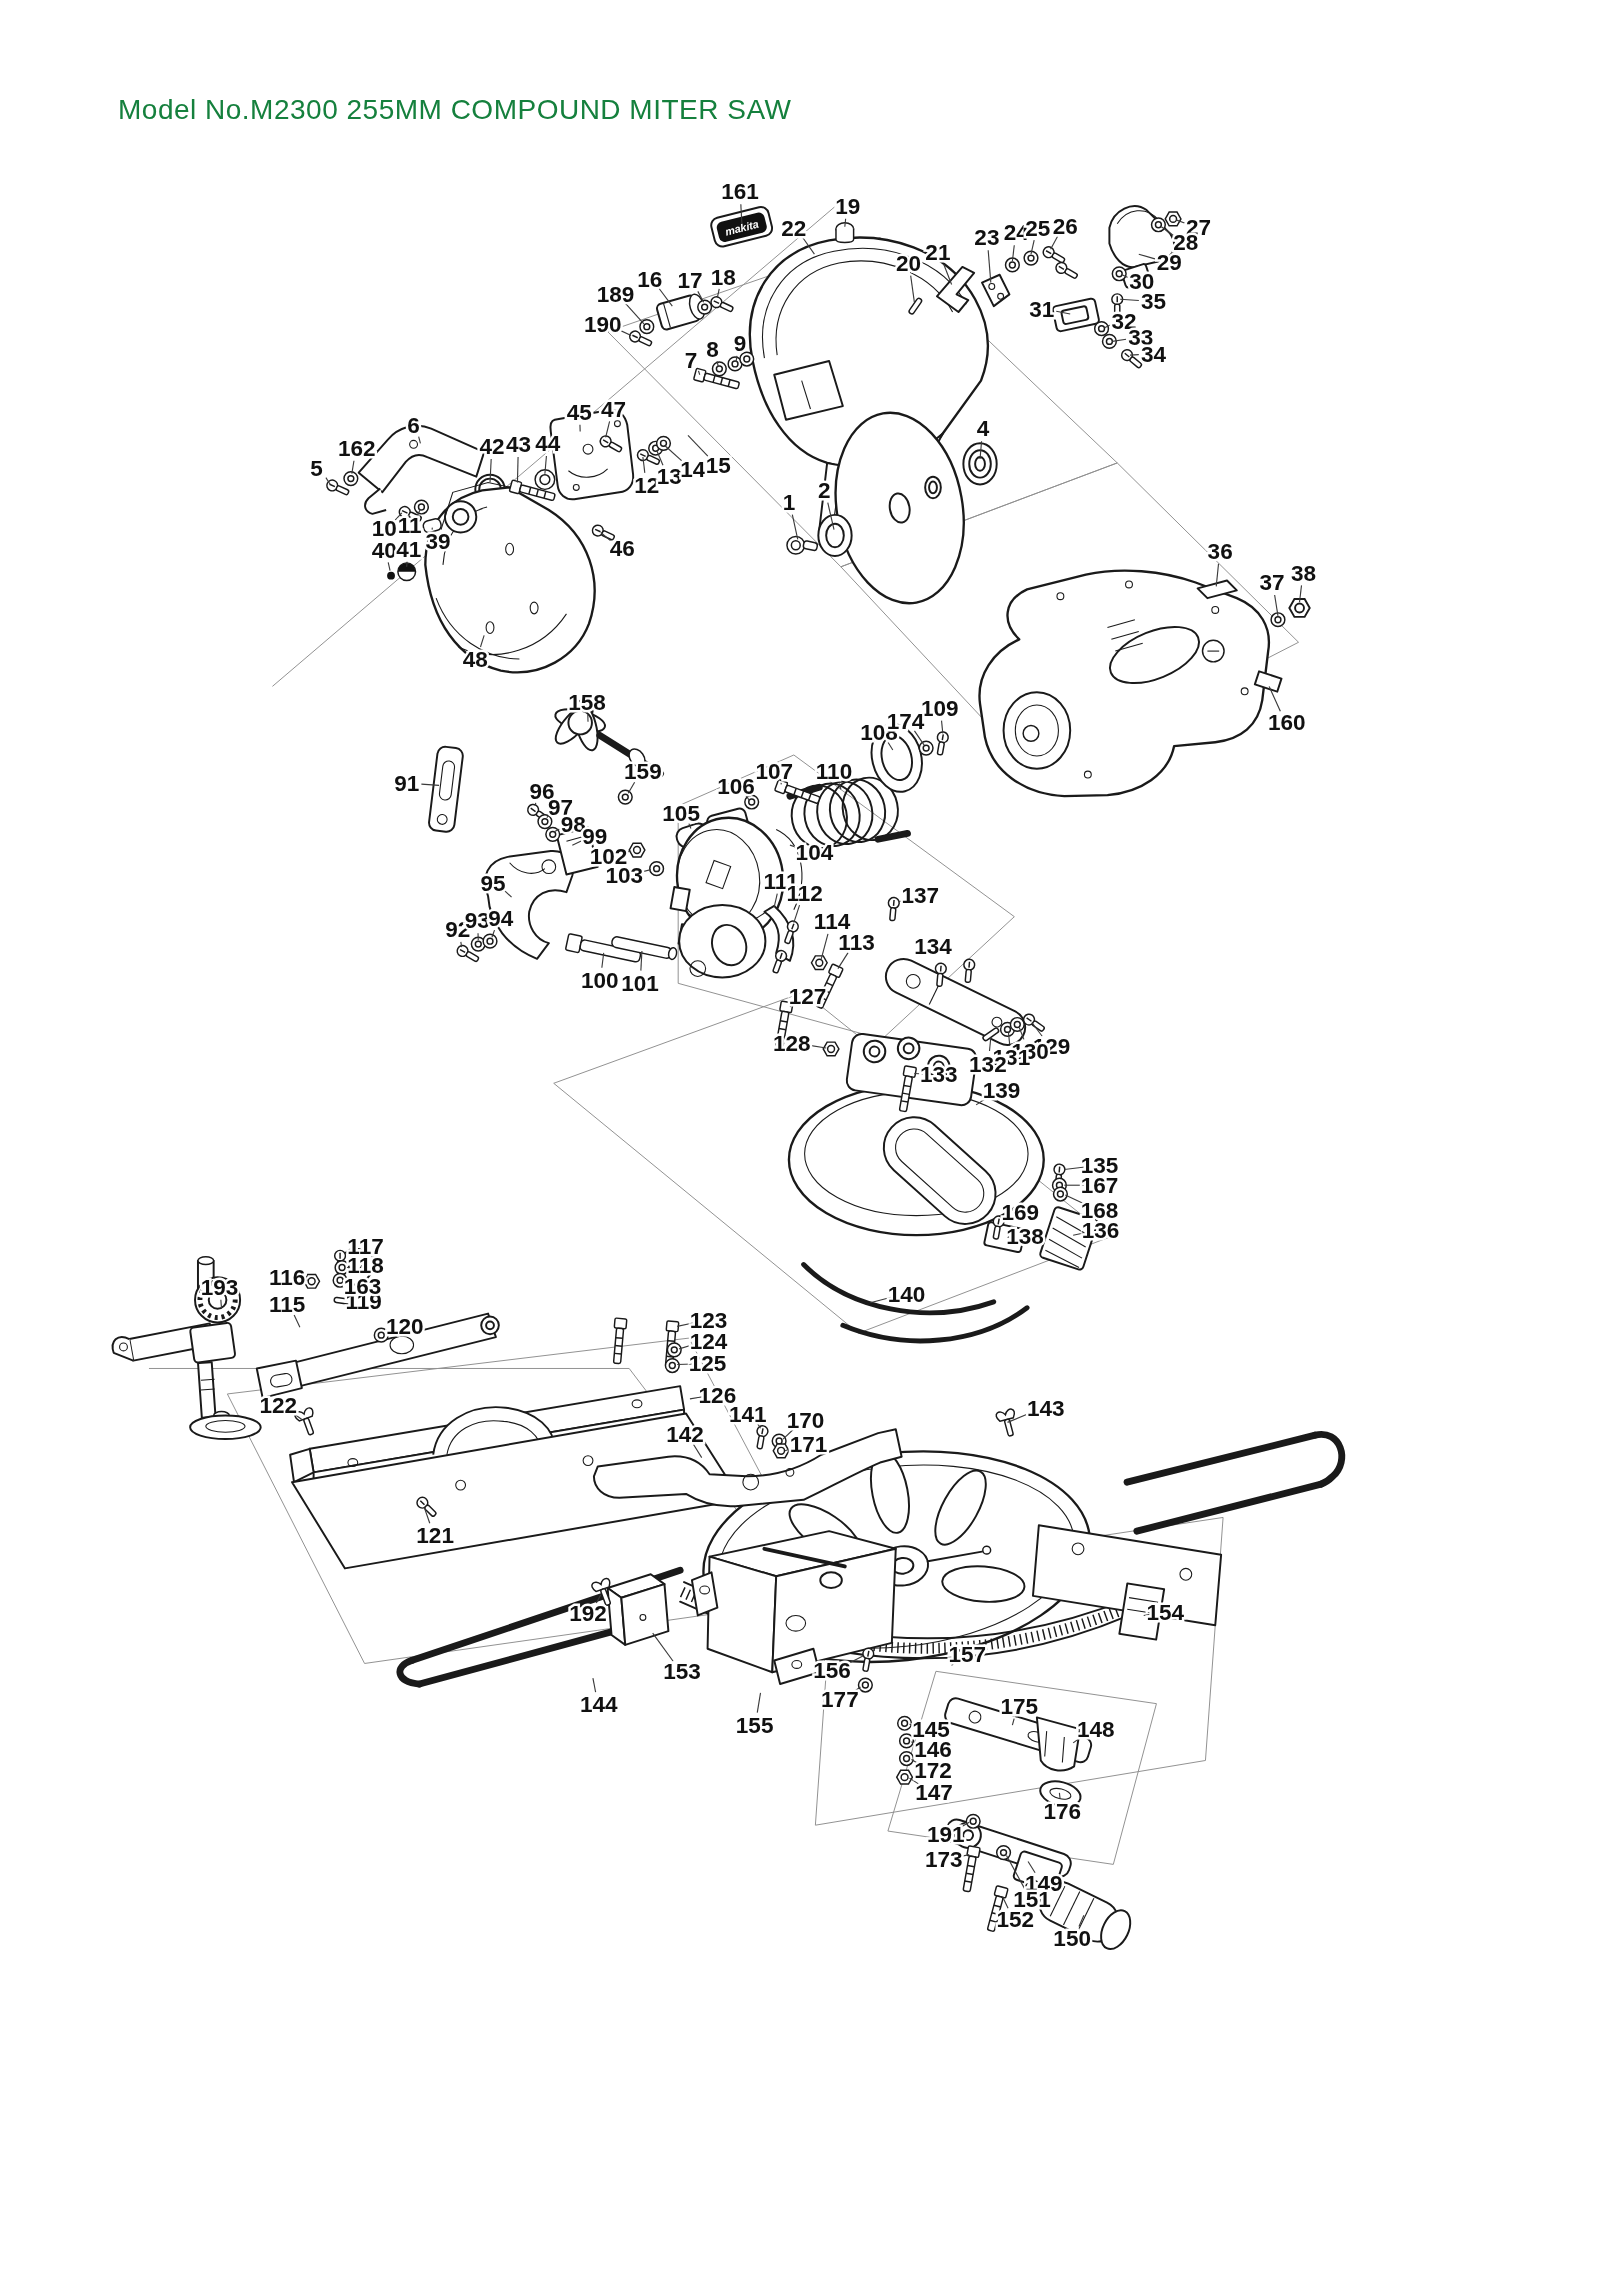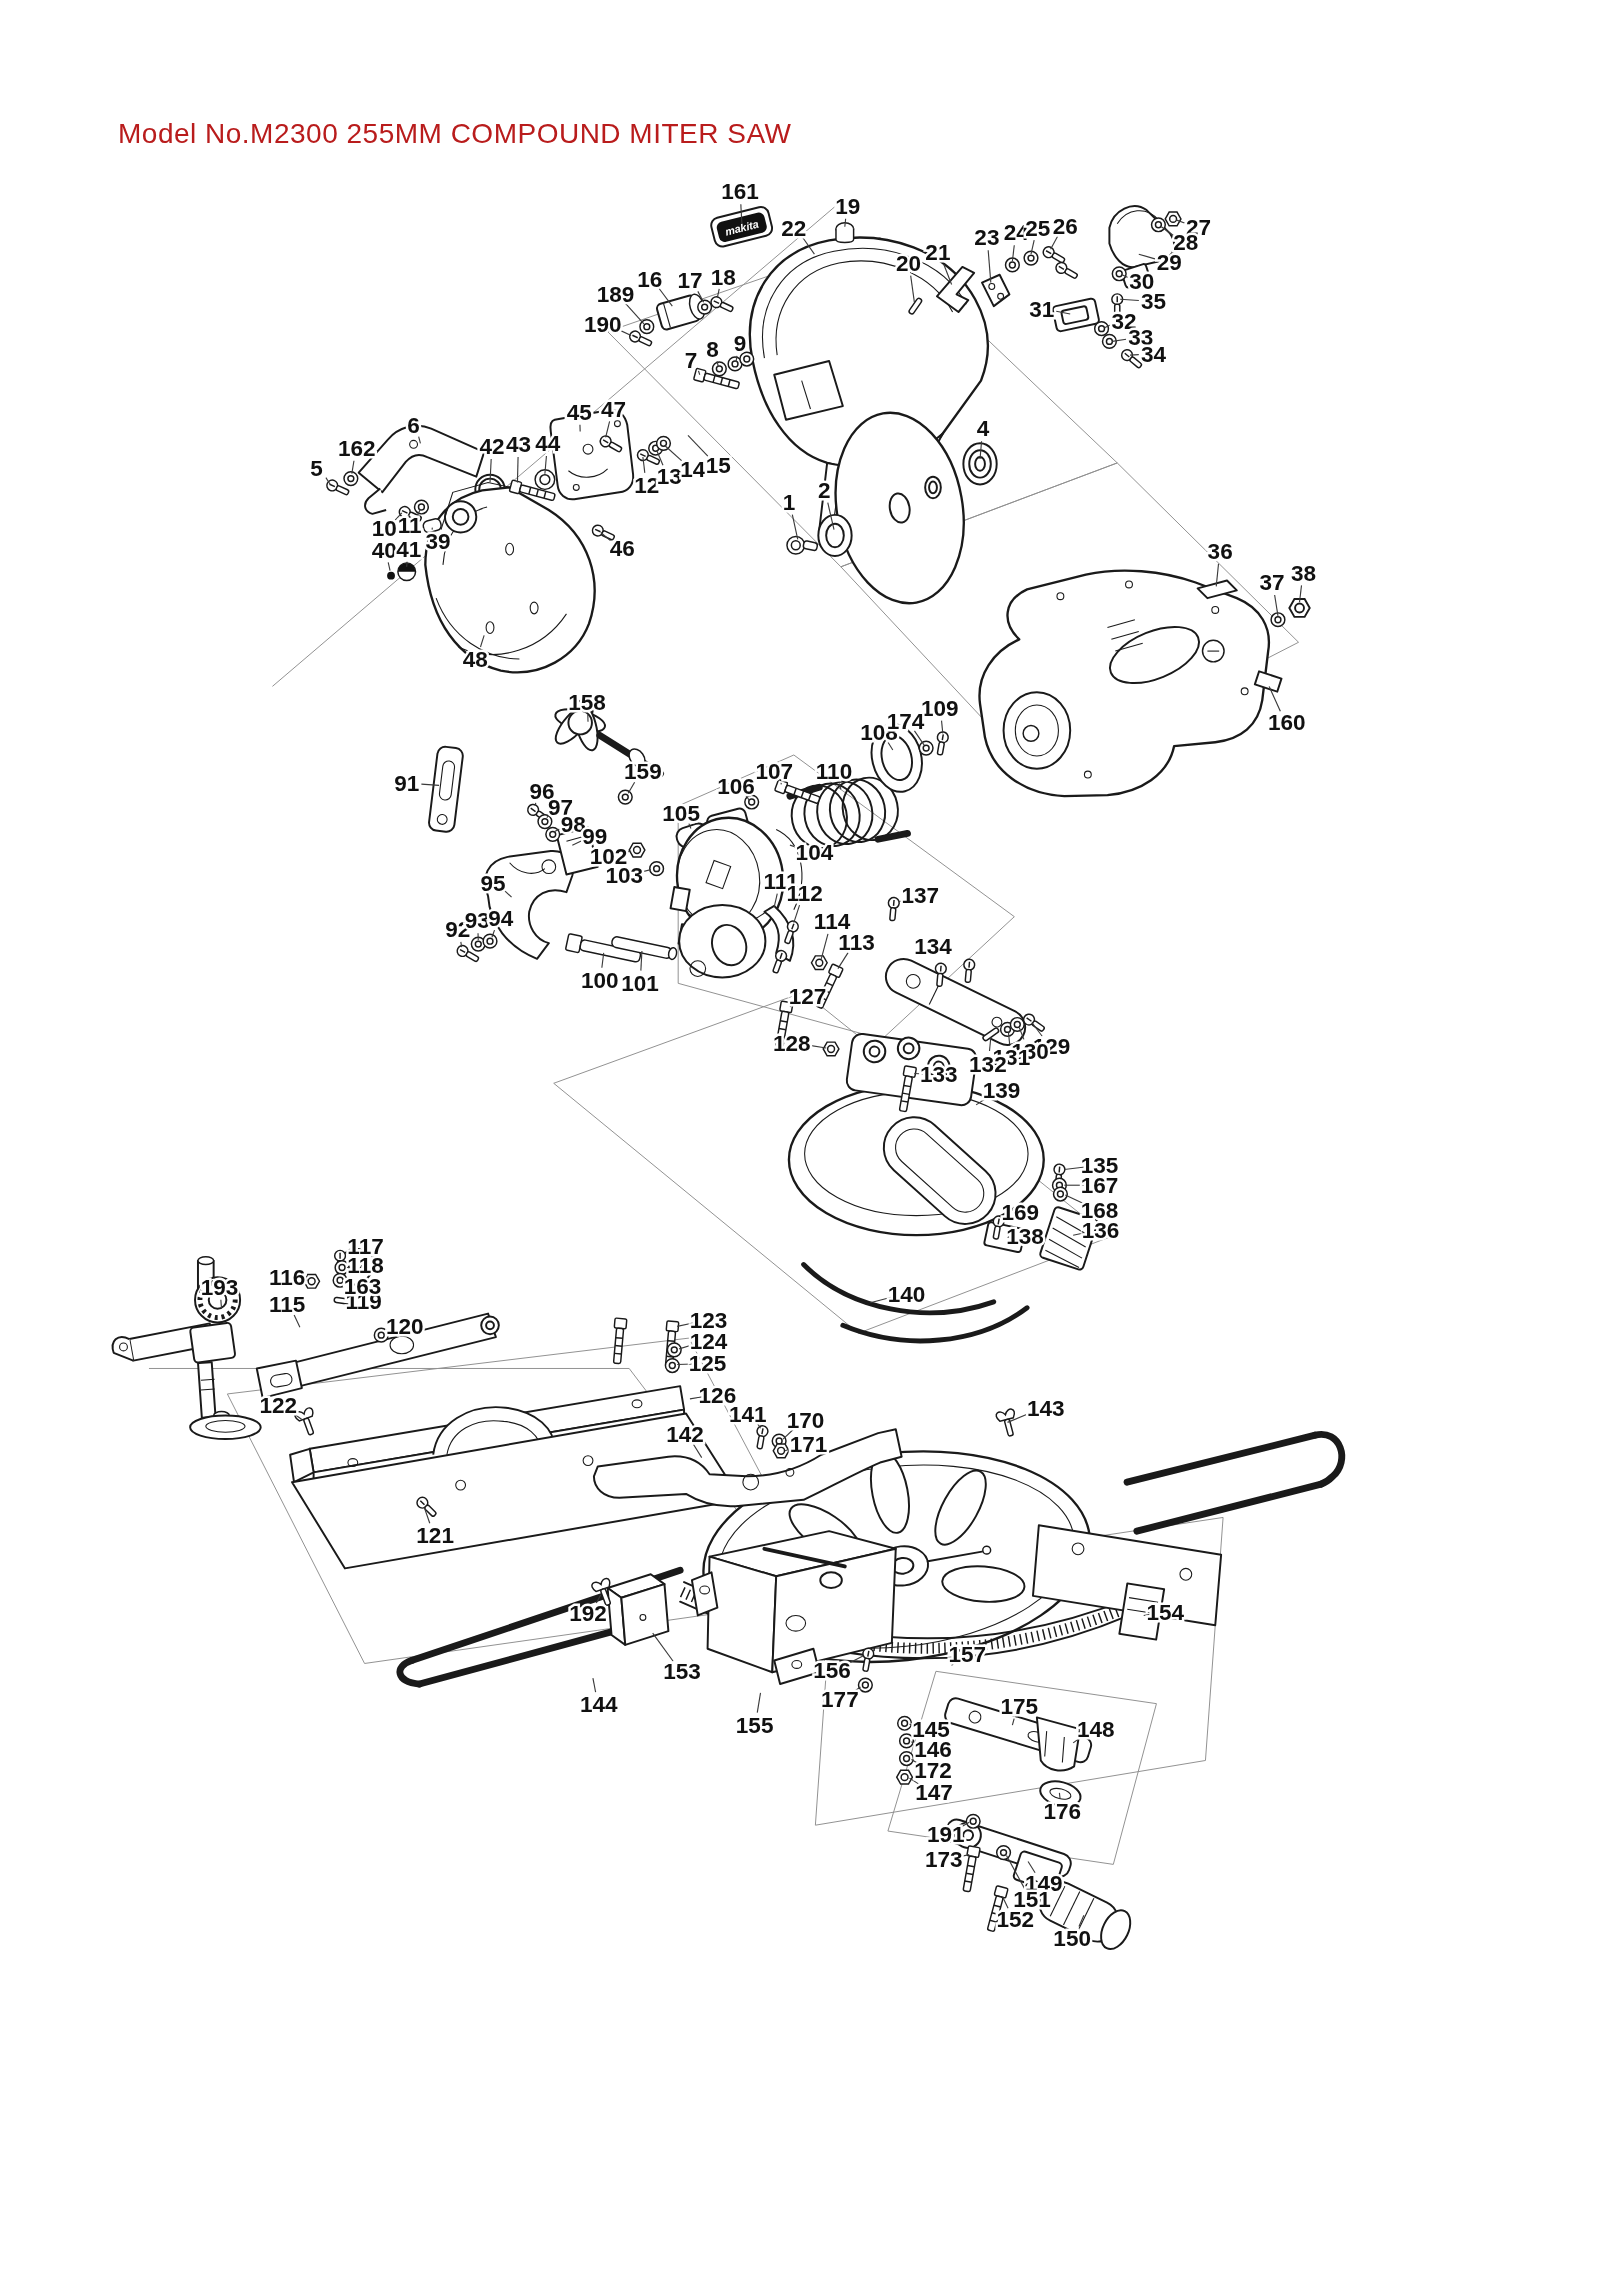--- a/index.html
+++ b/index.html
@@ -1,17 +1,17 @@
 <!DOCTYPE html>
 <html><head>
 <meta charset="utf-8">
 <style>
   html,body{margin:0;padding:0;background:#fff;}
   body{width:1620px;height:2293px;position:relative;font-family:"Liberation Sans",sans-serif;overflow:hidden;}
-  .page-title{position:absolute;left:118px;top:94px;font-size:28px;color:#b91c1c;letter-spacing:0.5px;white-space:nowrap;margin-top:24px;}
+  .page-title{position:absolute;left:118px;top:94px;font-size:28px;color:#15803d;letter-spacing:0.5px;white-space:nowrap;}
   svg{position:absolute;left:0;top:0;}
   .lt{stroke:#8f8f8f;stroke-width:1;fill:none;}
   .ln{stroke:#1a1a1a;stroke-width:2;fill:none;stroke-linecap:round;stroke-linejoin:round;}
   .fw{stroke:#1a1a1a;stroke-width:2;fill:#fff;stroke-linejoin:round;}
   .fw3{stroke:#1a1a1a;stroke-width:2.4;fill:#fff;stroke-linejoin:round;}
   .thin{stroke:#1a1a1a;stroke-width:1.1;fill:none;}
   .hw{stroke:#1a1a1a;stroke-width:1.5;fill:#fff;}
   .dk{fill:#111;stroke:none;}
   .rod{stroke:#1a1a1a;stroke-width:7;fill:none;stroke-linecap:round;}
   .coil{stroke:#1a1a1a;stroke-width:2;fill:none;}

